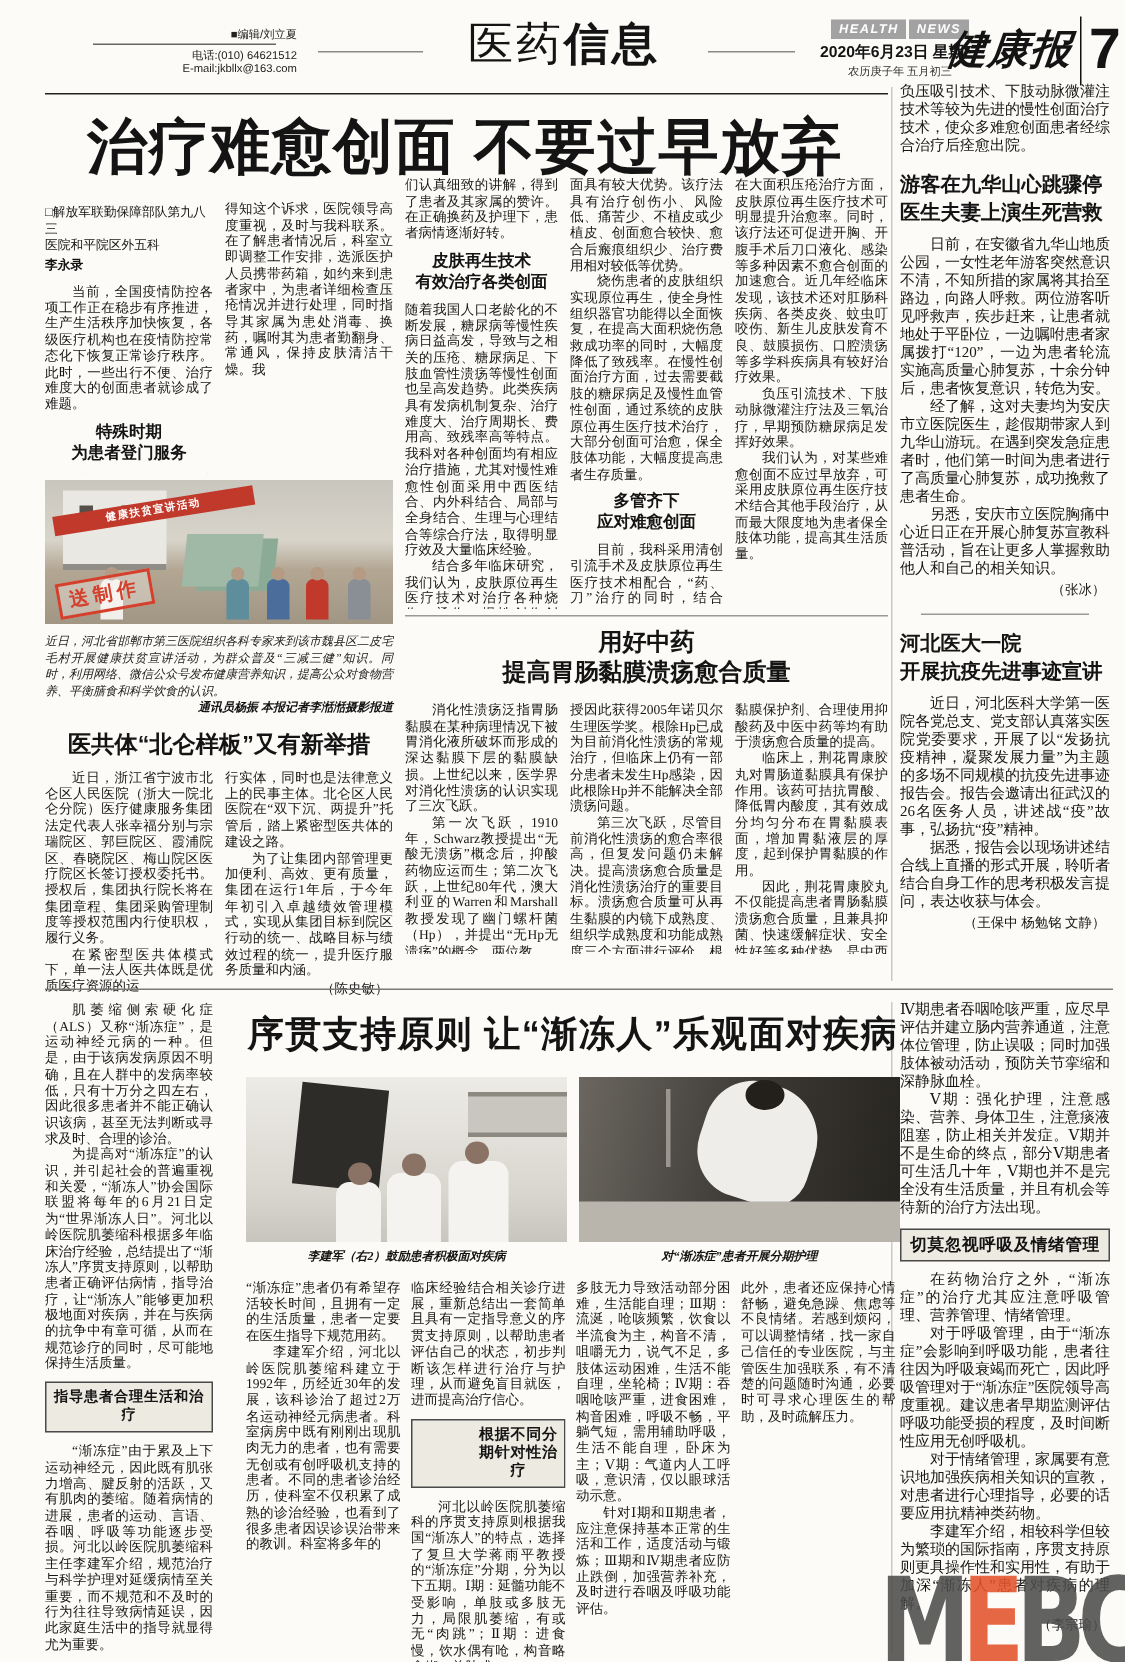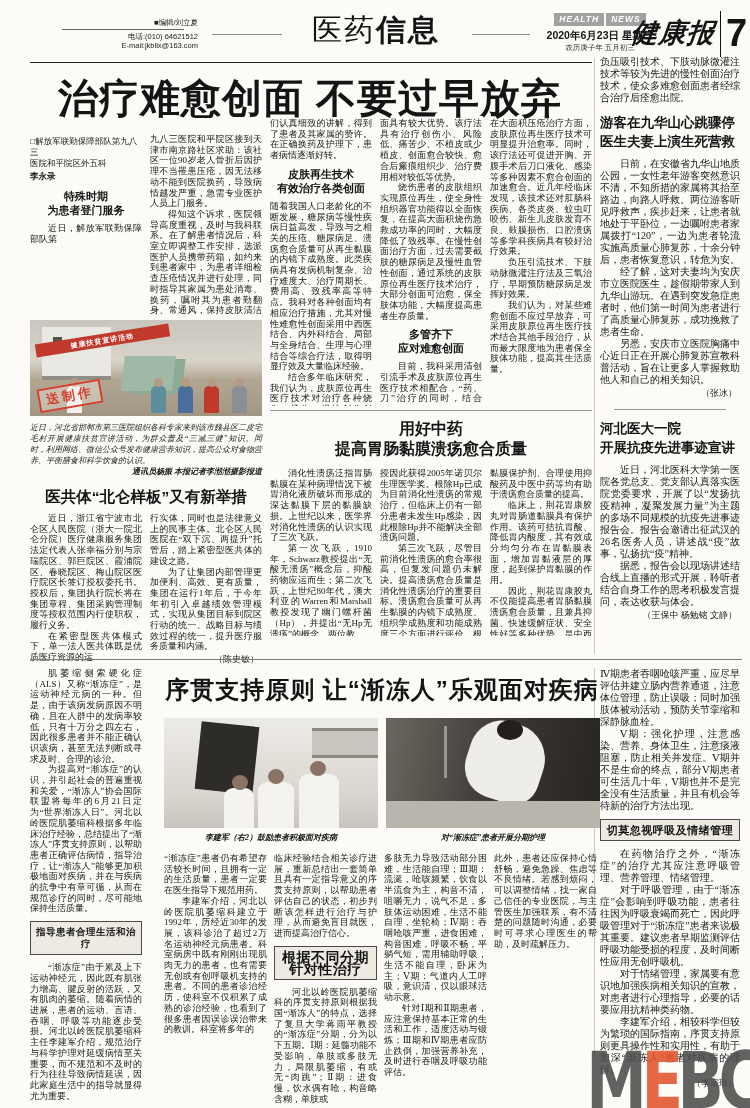--- a/index.html
+++ b/index.html
@@ -84,21 +84,21 @@
   .ph2-doc::before { content:""; position:absolute; top:-13px; left:28%; width:16px; height:15px; border-radius:50%; background:#8a7364; }
   .photo3 { background:linear-gradient(100deg,#6b6760,#3a3733 55%,#26241f); }
   .ph3-nurse { position:absolute; left:38%; top:4%; width:36%; height:72%; background:#efedea; border-radius:42% 46% 32% 40%; transform:rotate(18deg); }
   .ph3-hair { position:absolute; left:52%; top:2%; width:26px; height:20px; border-radius:50%; background:#231f1b; }
   .ph3-bed { position:absolute; left:0; bottom:0; width:100%; height:25%; background:#b9b5ad; }
   .ph3-pole { position:absolute; left:27%; top:7%; width:3px; height:48%; background:#9a968e; }
   .caps { display:flex; gap:8px; margin-top:5px;justify-content:flex-end; }
   .cap { width:214px; text-align:center; font:italic 700 8px/10px "Liberation Serif",serif; }
   .bc-cols { display:flex; gap:7px; margin-top:10px; }
   .colb { width:103px; overflow:hidden; }
-  .colb .boxhead { font-size:14px; }
+  .colb .boxhead { font-size:10px;padding-left:41px; }
   .br { position:absolute; left:600px; top:668px; width:140px; }
   .br .boxhead { font-size:11px; }
   
   .wm { position:absolute; right:-8px; bottom:-12px; z-index:9;
     font:900 78px/78px "DejaVu Sans",sans-serif; letter-spacing:-7px;
     color:#4d4d4d; opacity:.88; transform:scaleX(.78); transform-origin:right bottom; }
   .wm .accent { color:#e4532c; }
 </style>
 </head>
 <body>
@@ -132,30 +132,32 @@
   <div class="main-headline">治疗难愈创面 不要过早放弃</div>
 
   <div class="tl">
     <div class="cols2">
       <div class="colw tlc1-top col">
         <div class="byline">
           <div>□解放军联勤保障部队第九八三</div>
           <div>医院和平院区外五科</div>
           <div class="nm">李永录</div>
         </div>
+        <div>
+            <p class="para">当前，全国疫情防控各项工作正在稳步有序推进，生产生活秩序加快恢复，各级医疗机构也在疫情防控常态化下恢复正常诊疗秩序。此时，一些出行不便、治疗难度大的创面患者就诊成了难题。</p>
+          </div>
         <div class="subhead">
           <div>特殊时期</div>
           <div>为患者登门服务</div>
         </div>
         <div>
             <p class="para">近日，解放军联勤保障部队第</p>
           </div>
       </div>
       <div class="colw tlc1-top col cont">
-          <p class="para">九八三医院和平院区接到天津市南京路社区求助：该社区一位90岁老人骨折后因护理不当罹患压疮，因无法移动不能到医院换药，导致病情越发严重，急需专业医护人员上门服务。</p>
           <p class="para">得知这个诉求，医院领导高度重视，及时与我科联系。在了解患者情况后，科室立即调整工作安排，选派医护人员携带药箱，如约来到患者家中，为患者详细检查压疮情况并进行处理，同时指导其家属为患处消毒、换药，嘱咐其为患者勤翻身、常通风，保持皮肤清洁干燥。我</p>
         </div>
     </div>
 
     <div class="photo1">
       <div class="ph-building"></div>
       <div class="ph-win" style="left:10%;top:18%;"></div>
       <div class="ph-win" style="left:22%;top:18%;"></div>
       <div class="ph-banner">健康扶贫宣讲活动</div>
       <div class="ph-board"></div>
@@ -189,21 +191,21 @@
     <div class="cols3 tm-top">
       <div class="colm col cont">
         <div class="cont">
             <p class="para">们认真细致的讲解，得到了患者及其家属的赞许。在正确换药及护理下，患者病情逐渐好转。</p>
           </div>
         <div class="subhead">
           <div>皮肤再生技术</div>
           <div>有效治疗各类创面</div>
         </div>
         <div>
-            <p class="para">随着我国人口老龄化的不断发展，糖尿病等慢性疾病日益高发，导致与之相关的压疮、糖尿病足、溃疡愈合质量可从再生黏膜的内镜下成熟度。此类疾病具有发病机制复杂、治疗难度大、治疗周期长、费用高、致残率高等特点。我科对各种创面均有相应治疗措施，尤其对慢性难愈性创面采用中西医结合、内外科结合、局部与全身结合、生理与心理结合等综合疗法，取得明显疗效及大量临床经验。</p>
+            <p class="para">随着我国人口老龄化的不断发展，糖尿病等慢性疾病日益高发，导致与之相关的压疮、糖尿病足、下肢血管性溃疡等慢性创面也呈高发趋势。此类疾病具有发病机制复杂、治疗难度大、治疗周期长、费用高、致残率高等特点。我科对各种创面均有相应治疗措施，尤其对慢性难愈性创面采用中西医结合、内外科结合、局部与全身结合、生理与心理结合等综合疗法，取得明显疗效及大量临床经验。</p>
             <p class="para">结合多年临床研究，我们认为，皮肤原位再生医疗技术对治疗各种烧伤、烫伤、慢性创伤创面、压疮、糖尿病溃疡、术后感染等难愈合创</p>
           </div>
       </div>
       <div class="colm col">
         <div class="cont">
             <p class="para">面具有较大优势。该疗法具有治疗创伤小、风险低、痛苦少、不植皮或少植皮、创面愈合较快、愈合后瘢痕组织少、治疗费用相对较低等优势。</p>
             <p class="para">烧伤患者的皮肤组织实现原位再生，使全身性组织器官功能得以全面恢复，在提高大面积烧伤急救成功率的同时，大幅度降低了致残率。在慢性创面治疗方面，过去需要截肢的糖尿病足及慢性血管性创面，通过系统的皮肤原位再生医疗技术治疗，大部分创面可治愈，保全肢体功能，大幅度提高患者生存质量。</p>
           </div>
         <div class="subhead">
           <div>多管齐下</div>
@@ -331,21 +333,21 @@
   </div>
 
   <div class="br">
     <div class="col cont">
         <p class="para">Ⅳ期患者吞咽呛咳严重，应尽早评估并建立肠内营养通道，注意体位管理，防止误吸；同时加强肢体被动活动，预防关节挛缩和深静脉血栓。</p>
         <p class="para">Ⅴ期：强化护理，注意感染、营养、身体卫生，注意痰液阻塞，防止相关并发症。Ⅴ期并不是生命的终点，部分Ⅴ期患者可生活几十年，Ⅴ期也并不是完全没有生活质量，并且有机会等待新的治疗方法出现。</p>
       </div>
     <div class="boxhead">切莫忽视呼吸及情绪管理</div>
     <div class="col">
         <p class="para">在药物治疗之外，“渐冻症”的治疗尤其应注意呼吸管理、营养管理、情绪管理。</p>
-        <p class="para">对于呼吸管理，由于“渐冻症”会影响到呼吸功能，患者往往因为呼吸衰竭而死亡，因此呼吸管理对于“渐冻症”患者来说极其重要。建议患者早期监测评估呼吸功能受损的程度，及时间断性应用无创呼吸机。</p>
+        <p class="para">对于呼吸管理，由于“渐冻症”会影响到呼吸功能，患者往往因为呼吸衰竭而死亡，因此呼吸管理对于“渐冻症”医院领导高度重视。建议患者早期监测评估呼吸功能受损的程度，及时间断性应用无创呼吸机。</p>
         <p class="para">对于情绪管理，家属要有意识地加强疾病相关知识的宣教，对患者进行心理指导，必要的话要应用抗精神类药物。</p>
         <p class="para">李建军介绍，相较科学但较为繁琐的国际指南，序贯支持原则更具操作性和实用性，有助于加深“渐冻人”患者对疾病的理解。</p>
       </div>
     <div class="attr">（李宗瑜）</div>
   </div>
 
   <div class="wm"><span>M</span><span class="accent">E</span><span>BC</span></div>
 
 </div>
 

